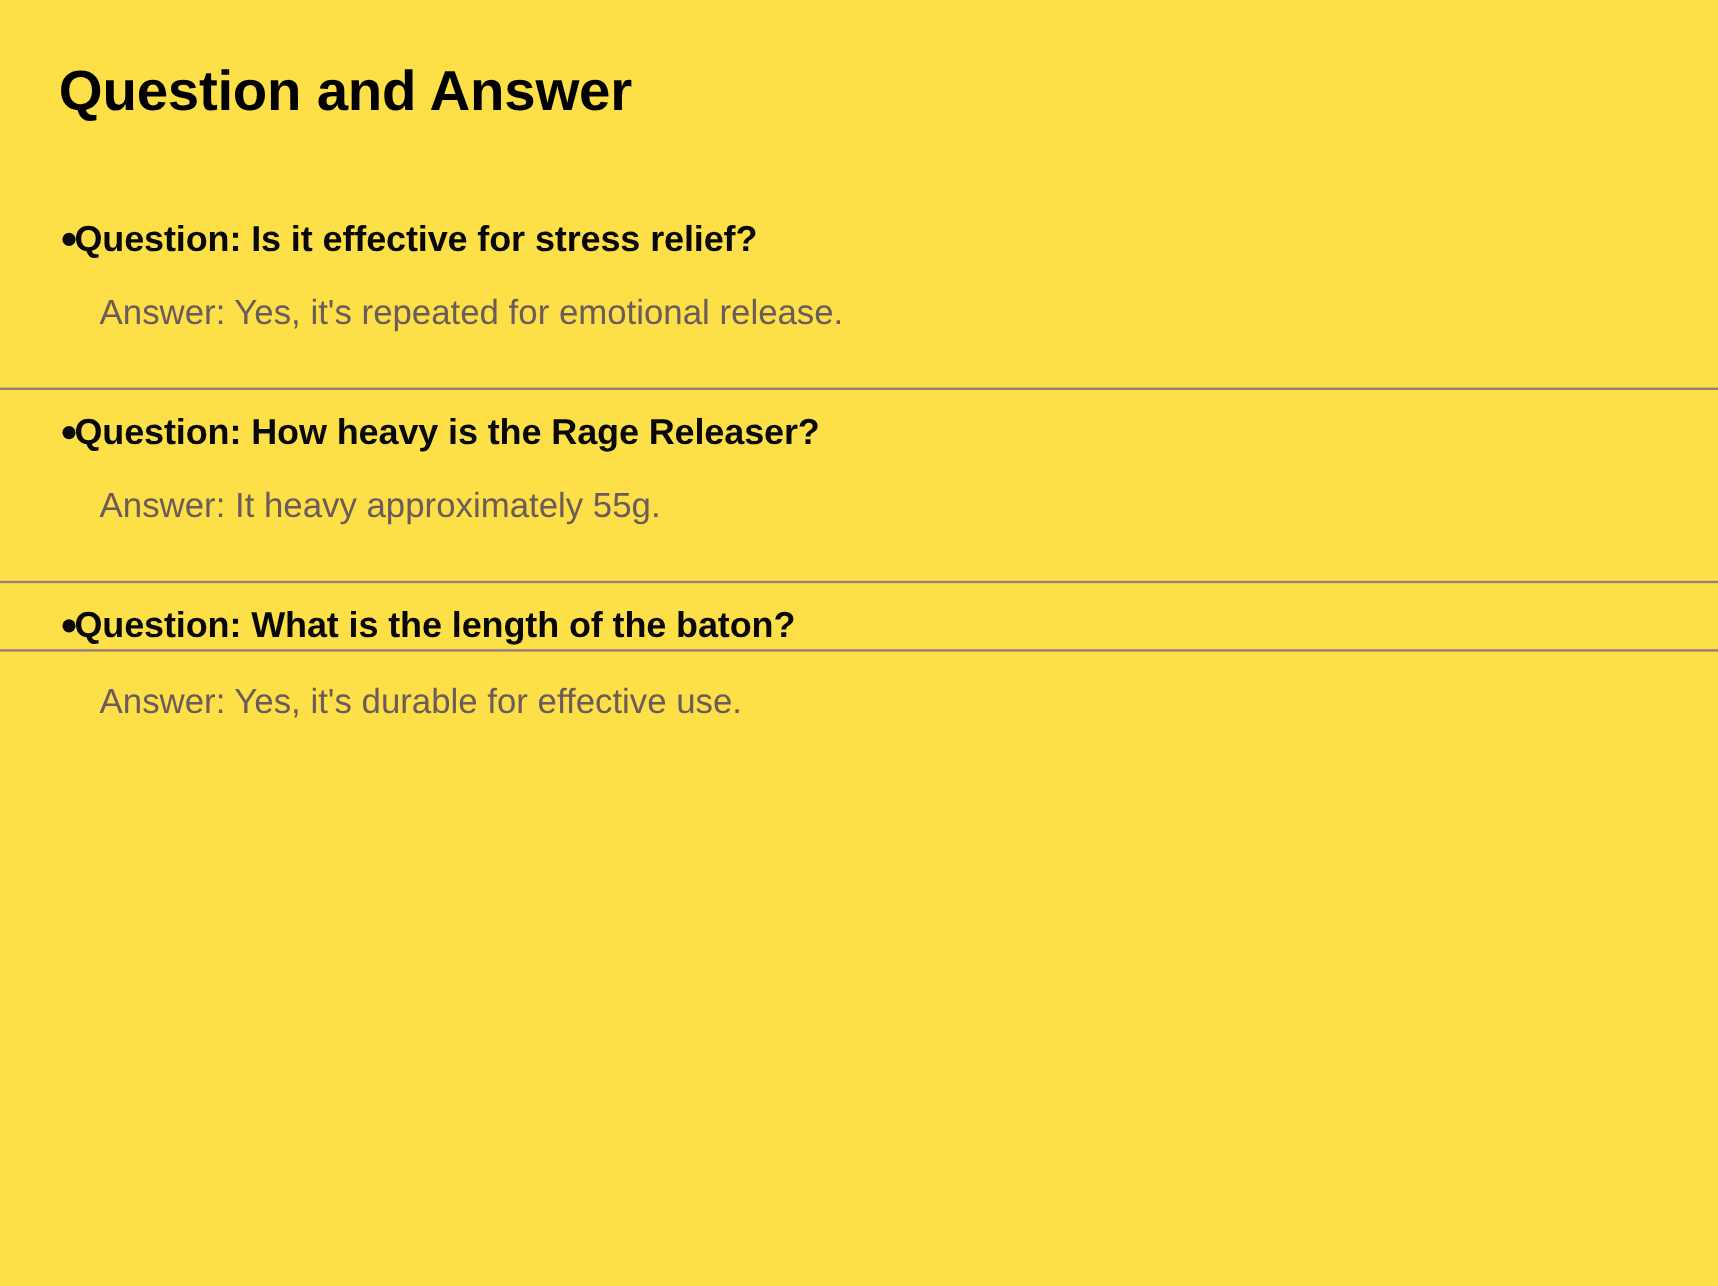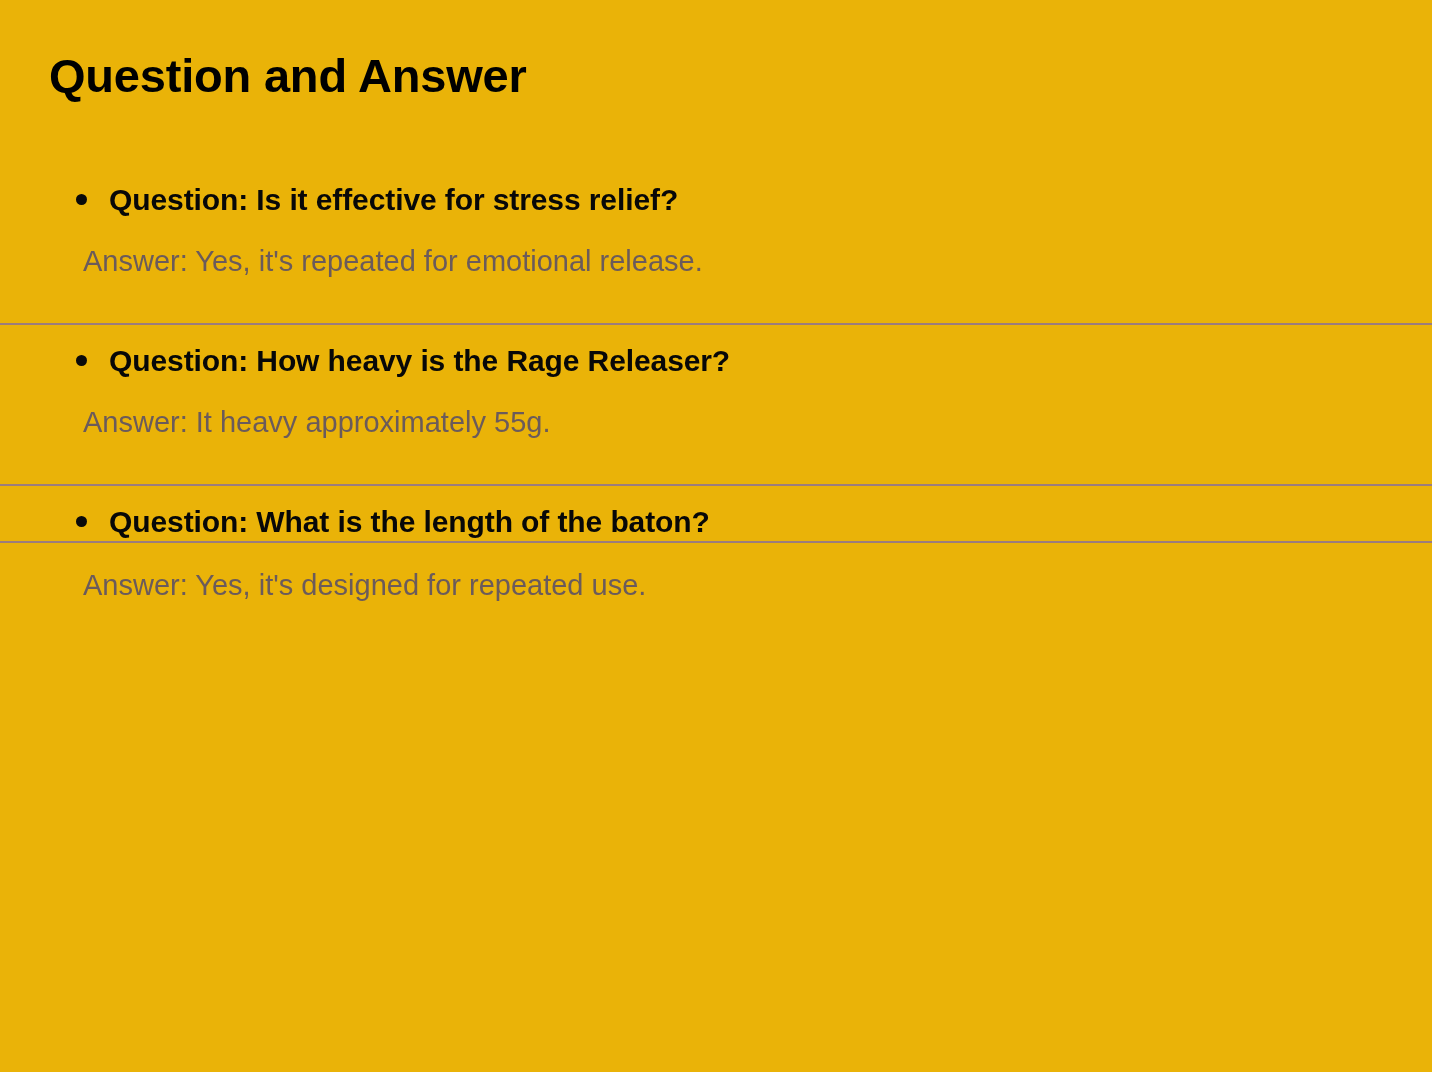--- a/index.html
+++ b/index.html
@@ -11,21 +11,21 @@
     height: 1072px;
     background: #fcd0d0;
     font-family: "Liberation Sans", sans-serif;
     overflow: hidden;
   }
 
   .page {
     position: relative;
     width: 1432px;
     height: 1072px;
-    background: #eab308;
+    background: #fde047;
     box-sizing: border-box;
     padding: 0;
   }
 
   .page-title {
     position: absolute;
     left: 49px;
     top: 47px;
     margin: 0;
     font-size: 47px;
@@ -52,24 +52,23 @@
     padding: 0 47px 0 0;
     border-bottom: 2px solid #9c7d7d;
   }
 
   .qa-item.last {
     border-bottom: none;
   }
 
   .question-row {
     position: relative;
-    padding: 17px 0 0 85px;
+    padding: 17px 0 0 62px;
     min-height: 53px;
     box-sizing: border-box;
-    margin-left: 24px;
   }
 
   .bullet {
     position: absolute;
     left: 52px;
     top: 30px;
     width: 11px;
     height: 11px;
     border-radius: 50%;
     background: #0a0a0a;
@@ -130,18 +129,18 @@
 
     <li class="qa-item">
       <div class="question-row">
         <span class="bullet"></span>
         <span class="question-text">Question: What is the length of the baton?</span>
       </div>
     </li>
 
     <li class="qa-item last">
       <div class="answer-row">
-        <span class="answer-text">Answer: Yes, it's designed for repeated use.</span>
+        <span class="answer-text">Answer: Yes, it's durable for effective use.</span>
       </div>
     </li>
 
   </ul>
 </div>
 
 </body></html>

